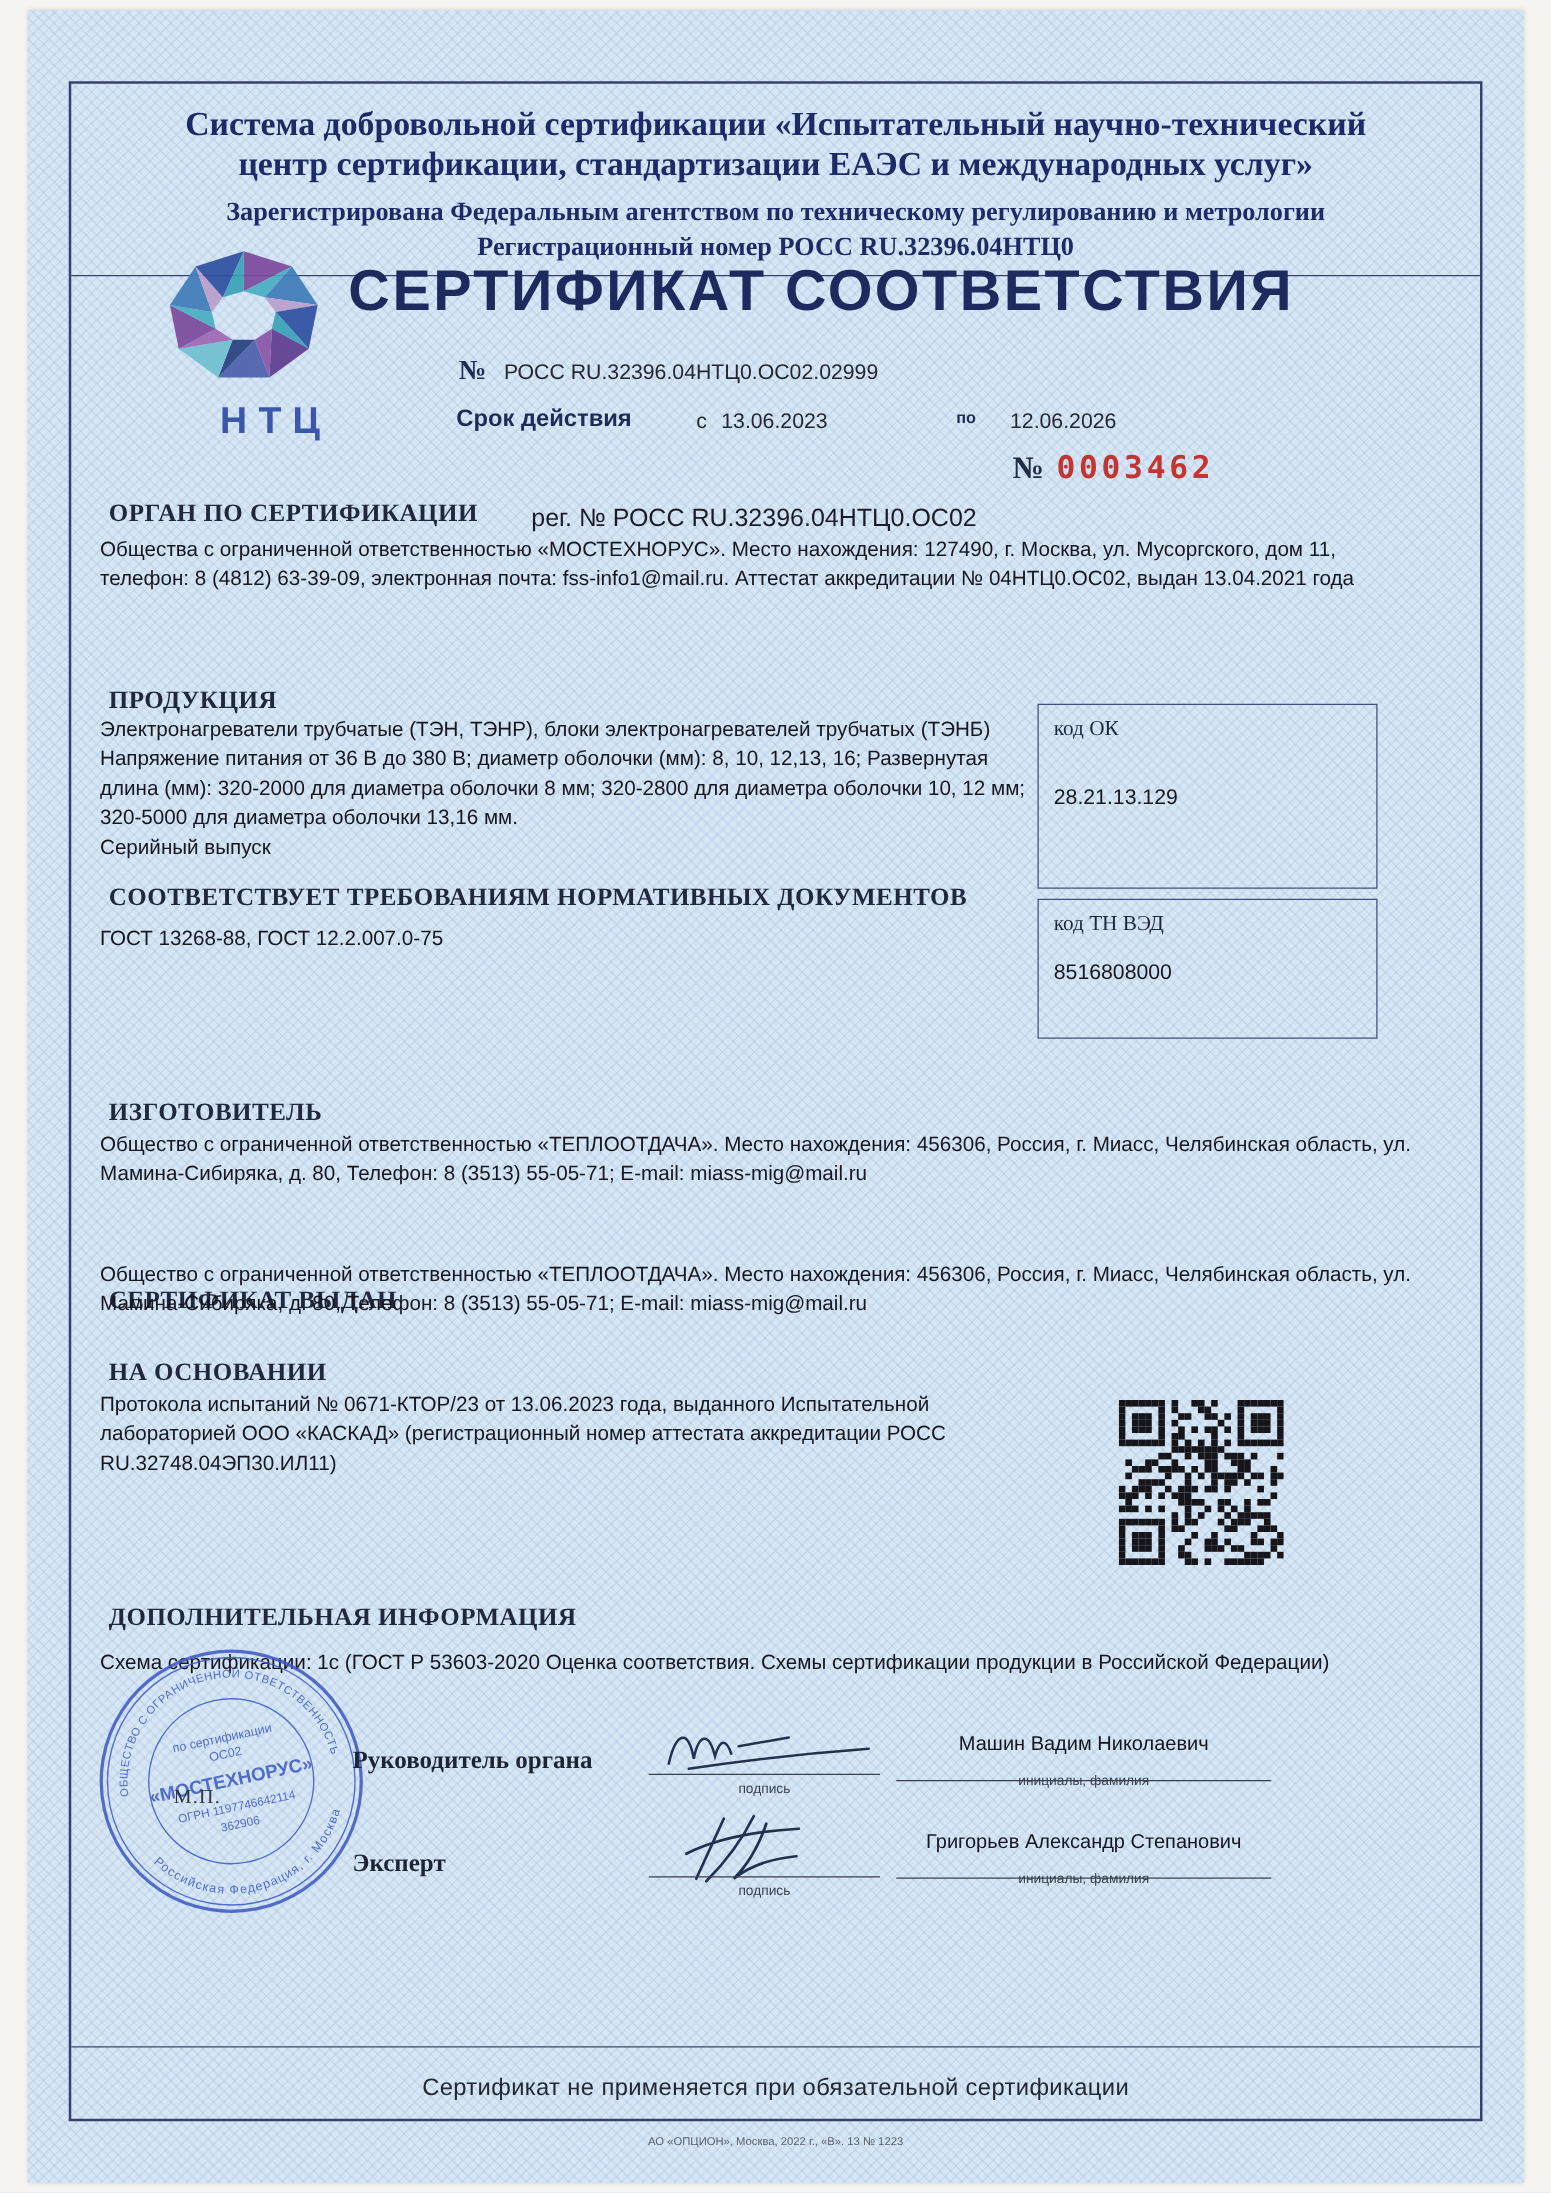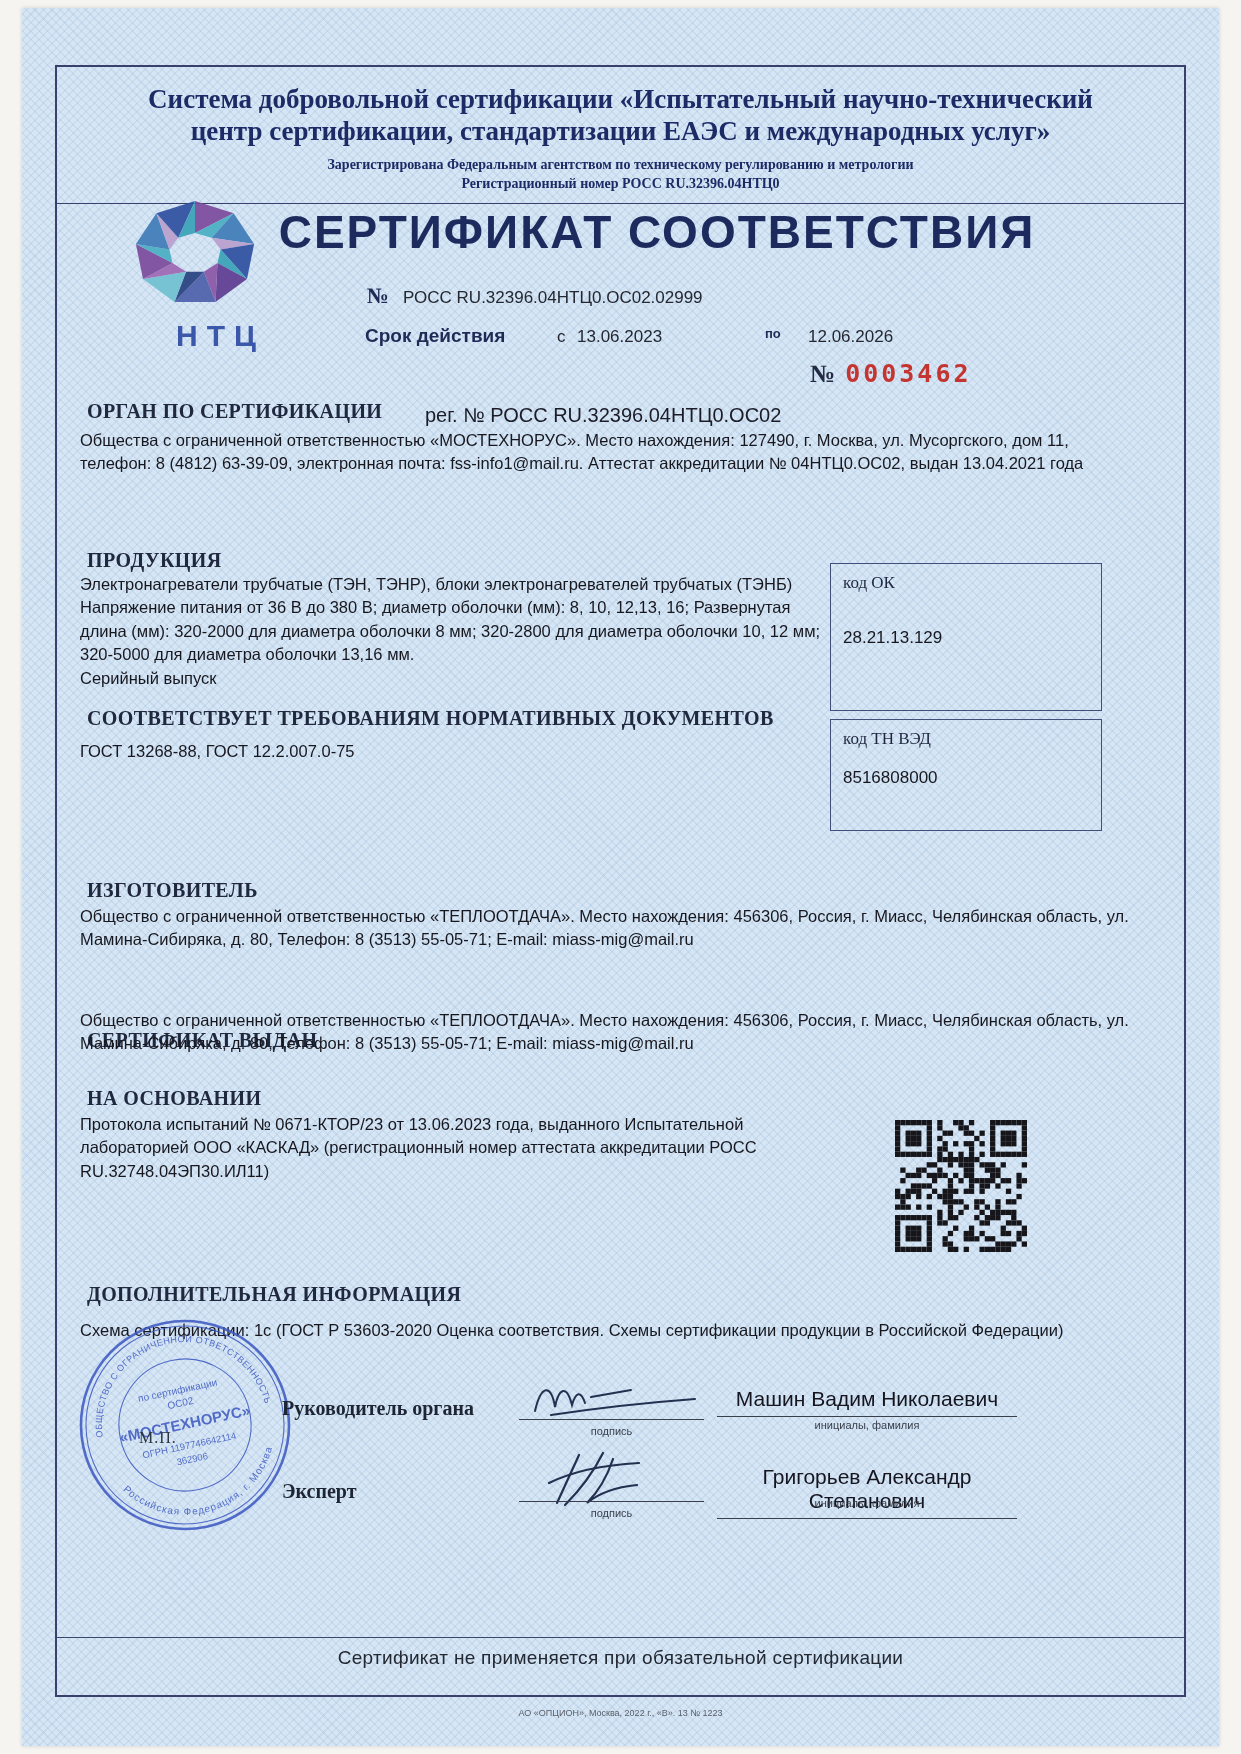--- a/index.html
+++ b/index.html
@@ -8,21 +8,21 @@
   .paper{position:absolute;left:22px;top:8px;width:1197px;height:1738px;
     background-color:#d6e6f4;
     background-image:
       repeating-linear-gradient(45deg,rgba(110,150,200,.13) 0 1.5px,transparent 1.5px 6px),
       repeating-linear-gradient(-45deg,rgba(110,150,200,.13) 0 1.5px,transparent 1.5px 6px);
     box-shadow:0 0 4px rgba(0,0,0,.15)}
   .frame{position:absolute;left:33px;top:57px;width:1131px;height:1632px;border:2px solid #39406b}
   .abs{position:absolute}
   .hdr{position:absolute;left:0;top:0;width:100%;text-align:center;padding-top:16px;border-bottom:1.5px solid #39406b;padding-bottom:10px}
   .h1{font-family:"Liberation Serif",serif;font-weight:bold;font-size:27px;color:#1c2b66;line-height:1.2}
-  .h2{font-family:"Liberation Serif",serif;font-weight:bold;font-size:14px;color:#1c2b66;line-height:1.25;margin-top:2px}
+  .h2{font-family:"Liberation Serif",serif;font-weight:bold;font-size:21px;color:#1c2b66;line-height:1.25;margin-top:2px}
   .logo{position:absolute;left:58px;top:128px;width:150px;text-align:right}
   .logo-caption{font-size:30px;font-weight:bold;color:#3b57aa;letter-spacing:9px;margin-top:2px;padding-left:9px}
   .title{position:absolute;left:200px;top:138px;width:800px;text-align:center;
     font-size:46px;font-weight:800;color:#1d2a5e;letter-spacing:2px;font-family:"Liberation Sans",sans-serif}
   .numrow{position:absolute;left:310px;top:216px;font-size:17px;color:#242730}
   .nosign{font-family:"Liberation Serif",serif;font-size:22px;font-weight:bold;color:#1f2a55;margin-right:14px}
   .valrow{position:absolute;left:308px;top:258px;width:760px;height:26px}
   .vallabel{position:absolute;left:0;top:0;font-weight:bold;font-size:19px;color:#1f2a55}
   .valfrom{position:absolute;left:192px;top:2px;font-size:17px;color:#242730}
   .valdate1{position:absolute;left:212px;top:2px;font-size:17px;color:#242730}
@@ -32,26 +32,26 @@
   .bnsign{font-family:"Liberation Serif",serif;font-size:25px;font-weight:bold;color:#222a44;margin-right:10px}
   .bndigits{font-family:"DejaVu Sans Mono",monospace;font-size:25px;font-weight:bold;color:#c43431;letter-spacing:3px}
   .sec-h{font-family:"Liberation Serif",serif;font-weight:bold;font-size:20px;color:#20283f;letter-spacing:.4px}
   .reg{font-size:20px;color:#1c1c28;font-weight:normal;font-family:"Liberation Sans",sans-serif}
   .body{font-size:16.5px;color:#17171f;line-height:1.42}
   .codebox{position:absolute;border:1.5px solid #41507a}
   .codelabel{position:absolute;left:12px;top:9px;font-family:"Liberation Serif",serif;font-size:17px;color:#1f2740}
   .codeval{position:absolute;left:12px;font-size:17px;color:#17171f}
   .sigline{position:absolute;border-bottom:1.5px solid #3a3f4c}
   .cap{position:absolute;font-size:11px;color:#3a3f4c;text-align:center}
-  .name{position:absolute;font-size:21px;color:#15151f;text-align:center;border-bottom:1.5px solid #3a3f4c;padding-bottom:5px}
+  .name{position:absolute;font-size:16px;color:#15151f;text-align:center;border-bottom:1.5px solid #3a3f4c;padding-bottom:19px}
   .siglabel{position:absolute;font-family:"Liberation Serif",serif;font-weight:bold;font-size:20px;color:#1d2433}
   .mp{position:absolute;left:82px;top:1362px;font-family:"Liberation Serif",serif;font-size:16px;color:#2f3542;letter-spacing:1px}
   .stamp{position:absolute;left:16px;top:1246px;width:224px;height:224px;pointer-events:none}
   .qr{position:absolute;left:838px;top:1053px;width:132px;height:132px}
-  .footnote{position:absolute;left:0;top:1570px;width:100%;border-top:1.5px solid #39466e;text-align:center;padding-top:9px;
+  .footnote{position:absolute;left:0;top:1570px;width:100%;border-top:1.5px solid #39466e;text-align:center;padding-top:22px;
     font-size:19px;color:#232833;letter-spacing:.3px}
   .print-info{position:absolute;left:0;top:1700px;width:1197px;text-align:center;font-size:9px;color:#5a5f6a}
   .sigsvg{position:absolute;pointer-events:none}
 </style>
 </head>
 <body>
 
 <div class="paper">
   <div class="frame">
 

